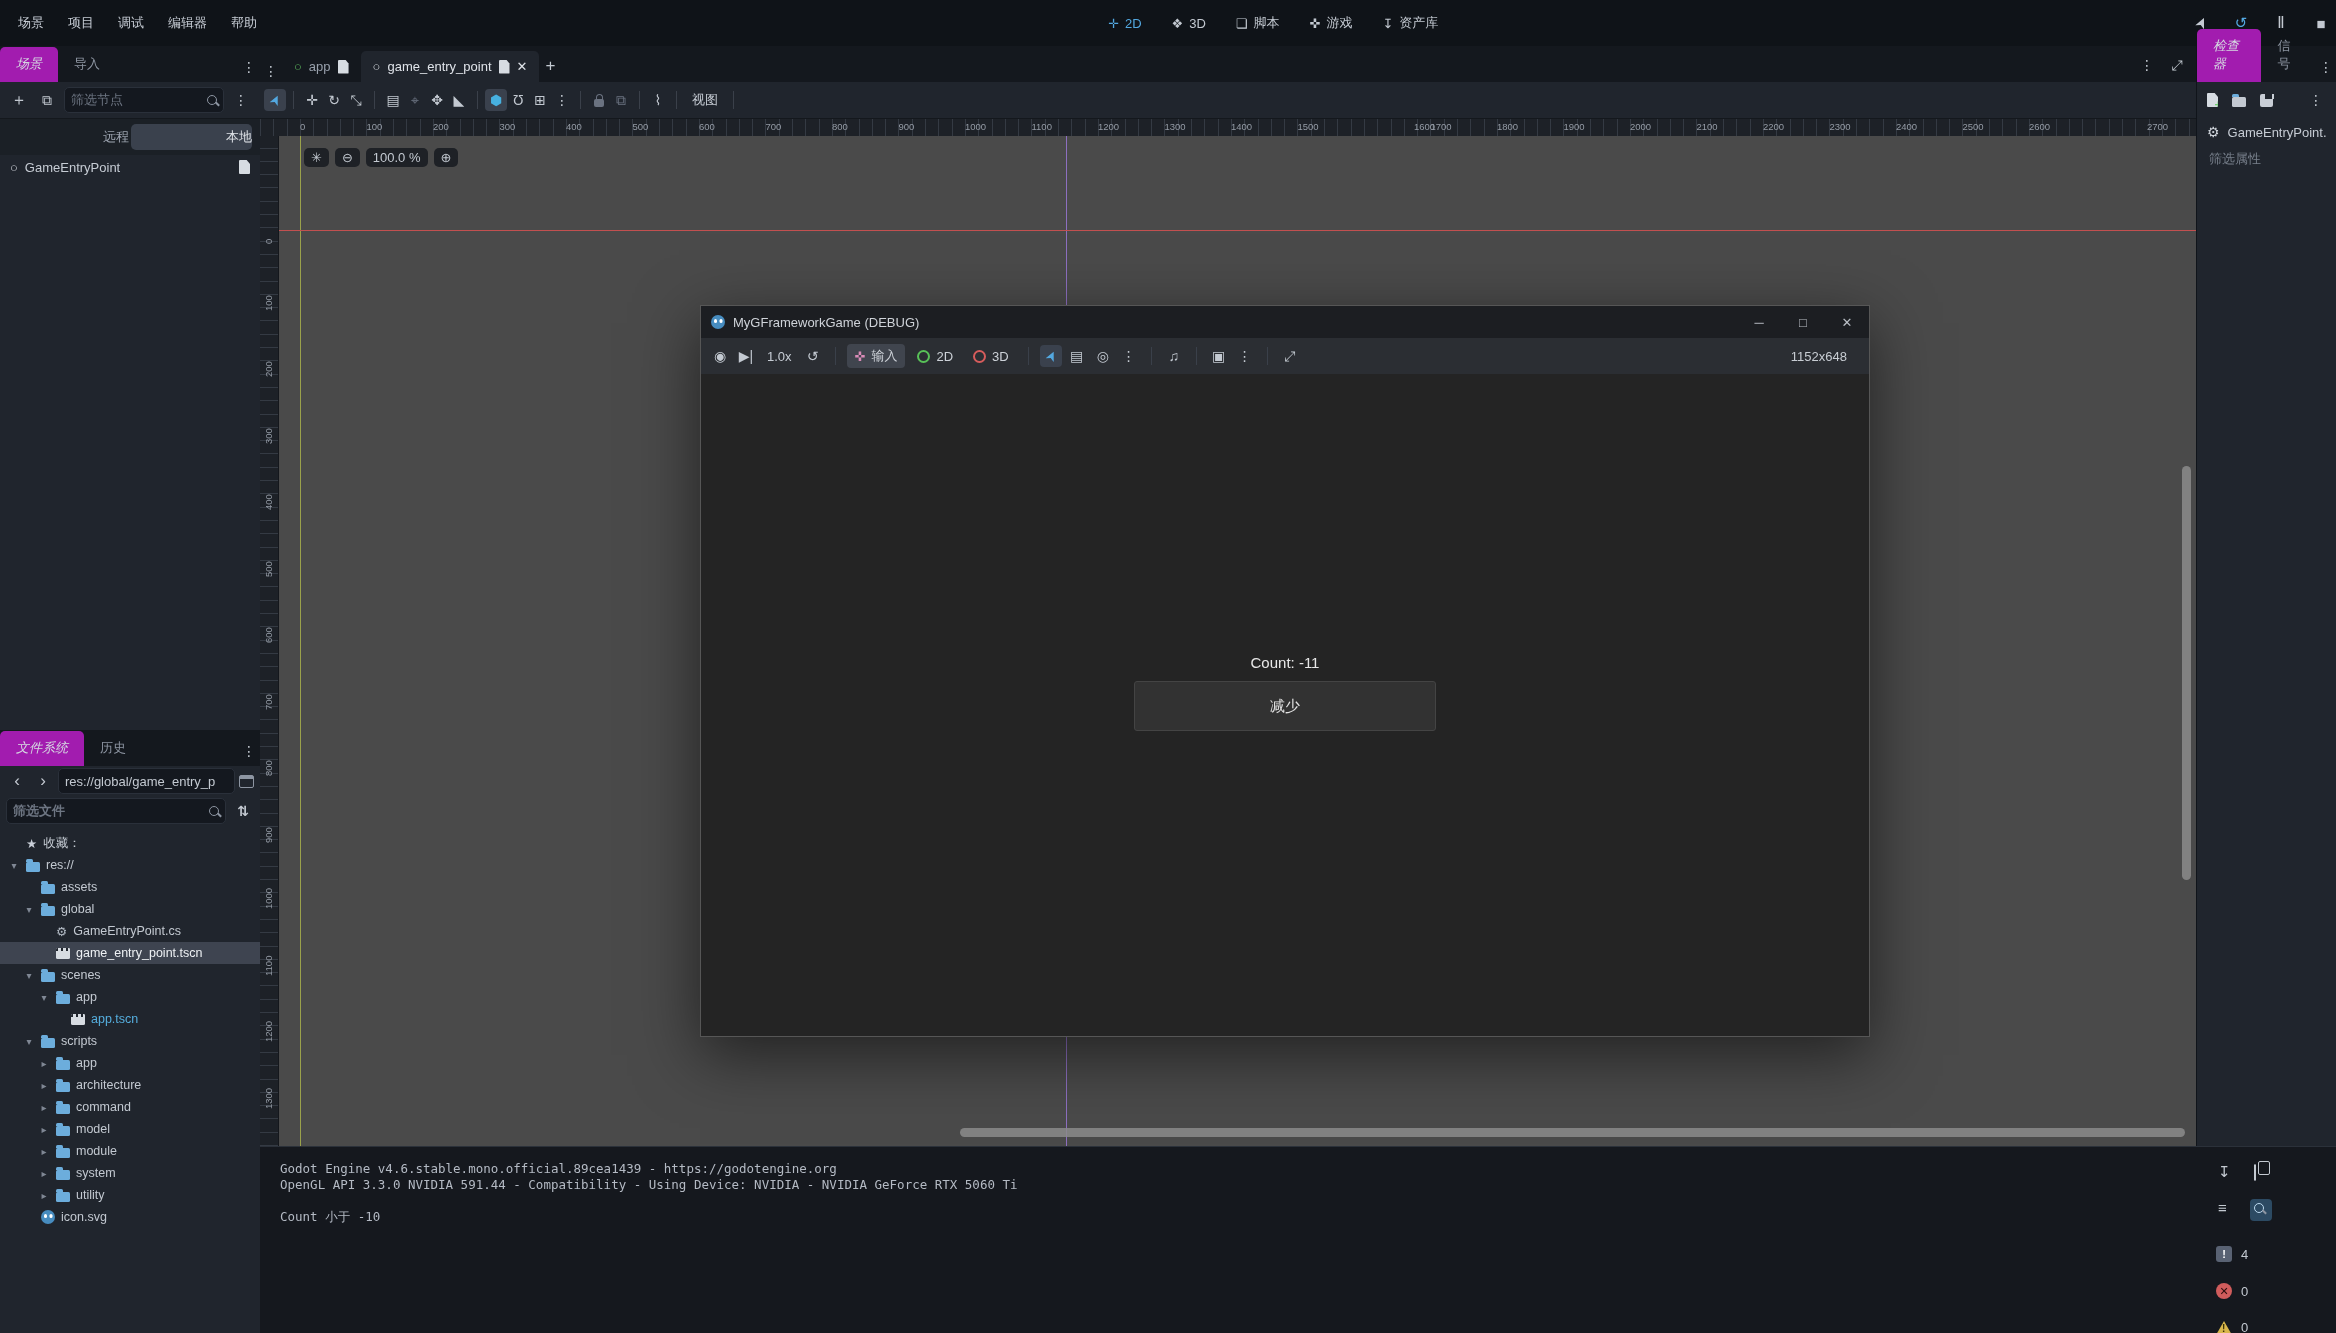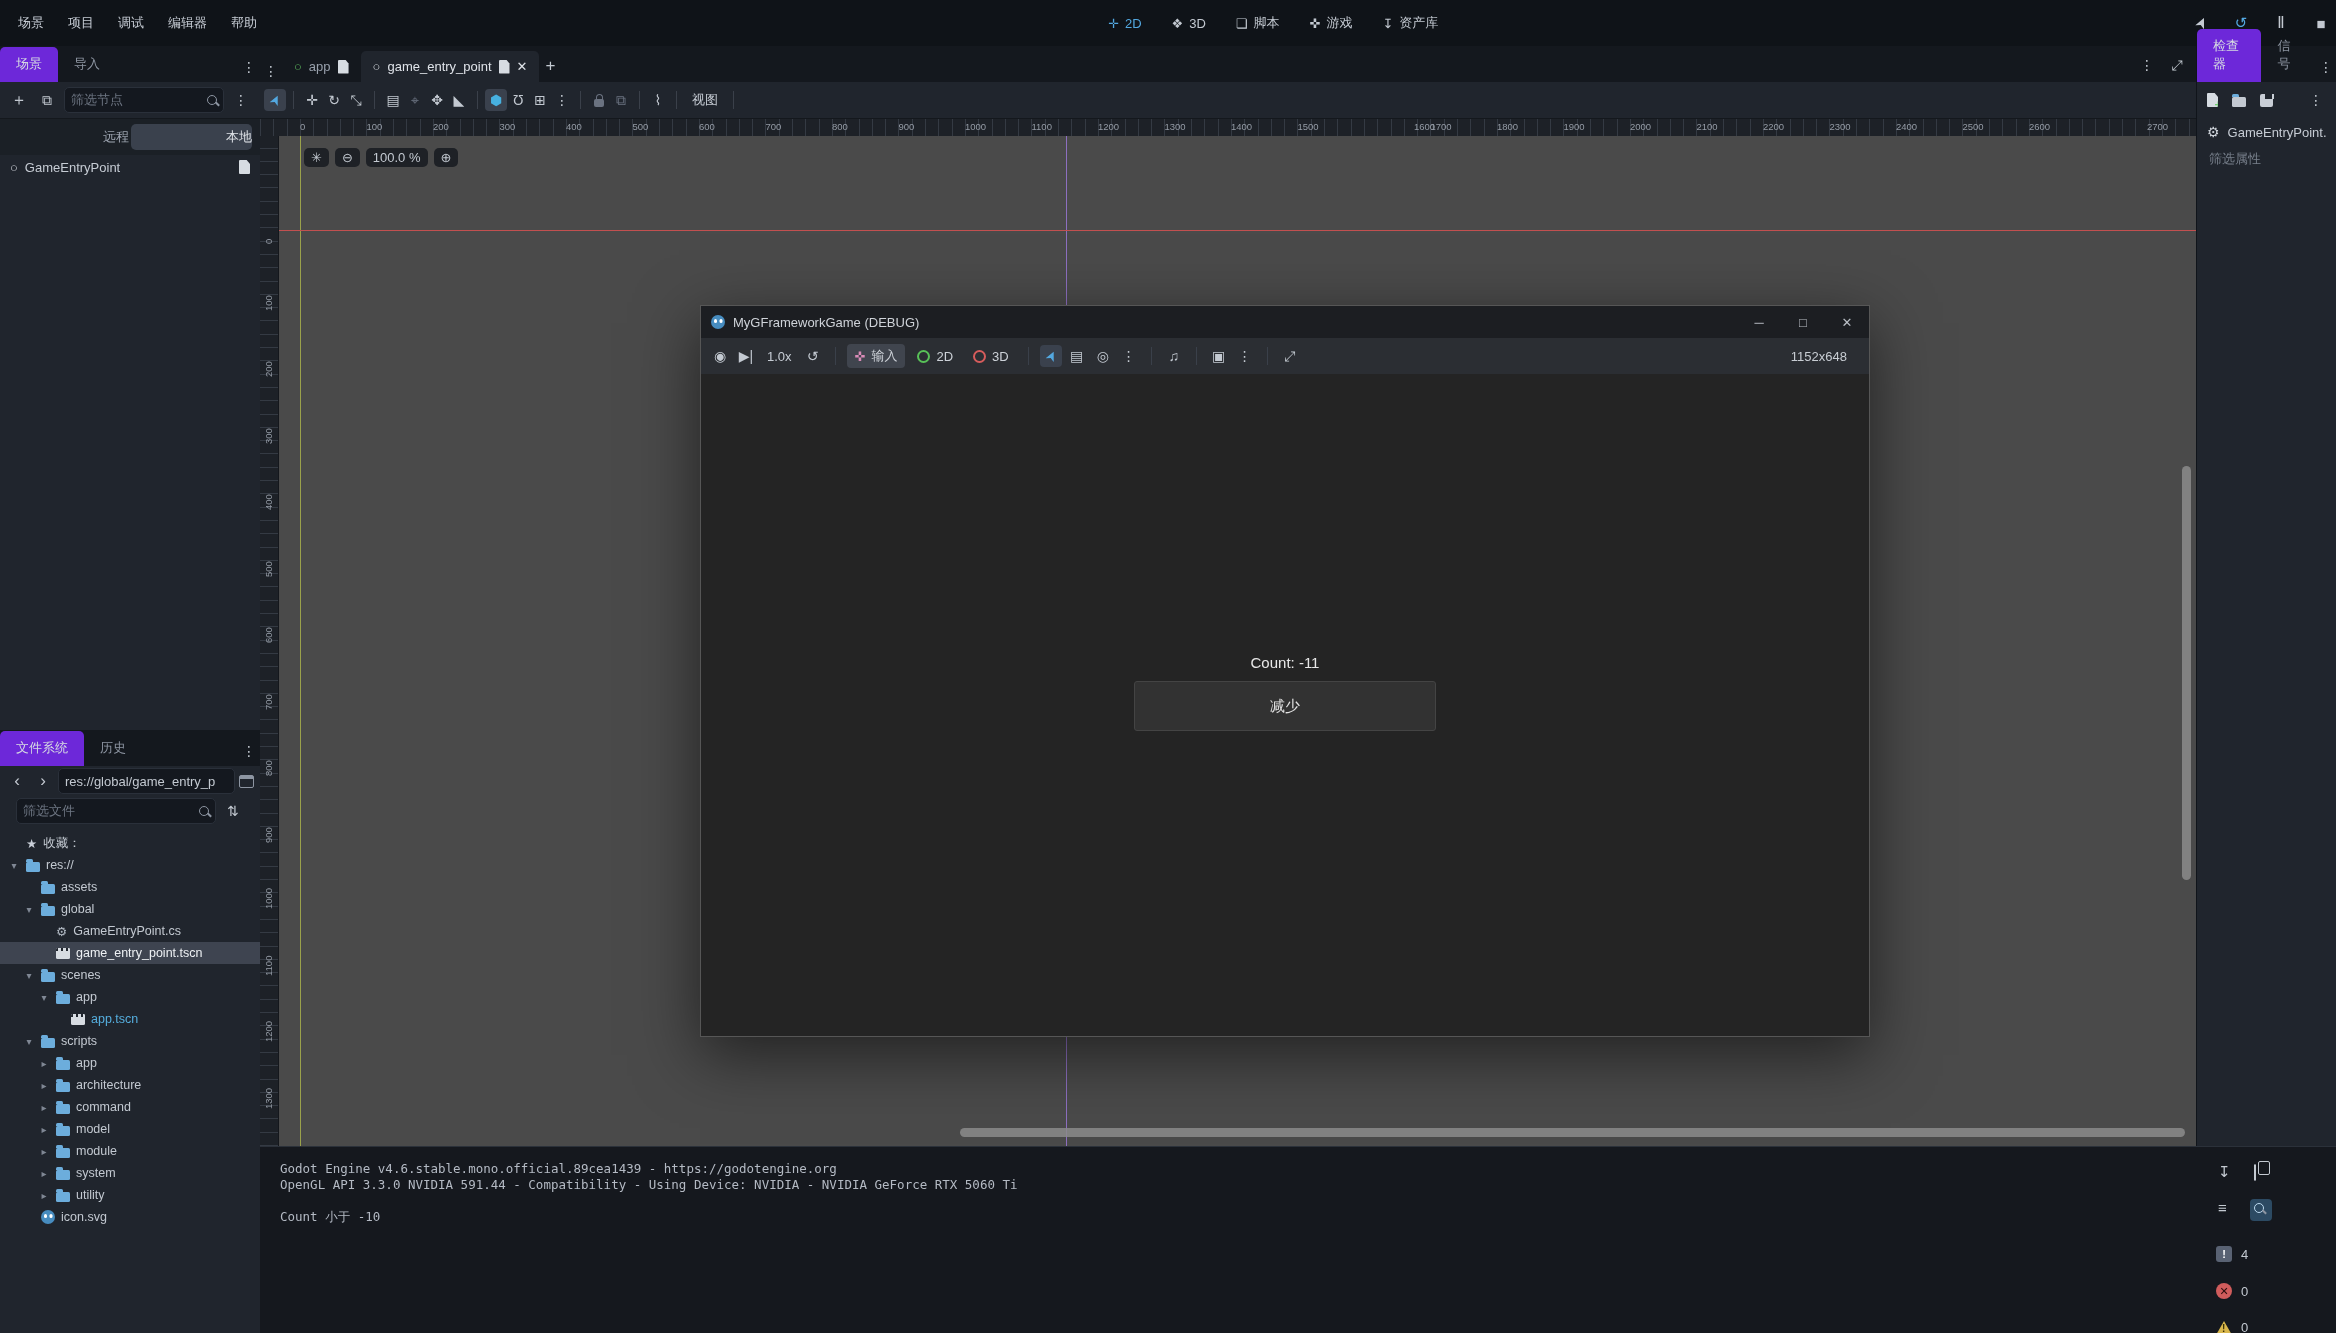--- a/index.html
+++ b/index.html
@@ -22,21 +22,21 @@
   .menus span{padding:4px 10px;border-radius:4px;cursor:default;}
   .workspaces{position:absolute;left:1100px;top:0;height:46px;display:flex;gap:14px;align-items:center;}
   .ws{display:flex;gap:6px;align-items:center;padding:4px 8px;border-radius:4px;color:#c3c9d1;}
   .ws .wicon{font-size:13px;}
   .ws.active{color:#53a8e0;}
   .runbar{position:absolute;right:0;top:0;height:46px;display:flex;gap:18px;align-items:center;padding-right:4px;overflow:hidden;}
   .runbar .icon{font-size:15px;}
   
   .tabstrip{background:#14181e;display:flex;align-items:flex-end;height:36px;}
   .dtab{padding:8px 16px 9px 16px;color:#8d95a2;display:flex;gap:7px;align-items:center;}
-  .dtab.active{background:#6d28d9;color:#d5dae1;border-radius:5px 5px 0 0;}
+  .dtab.active{background:#a21caf;color:#d5dae1;border-radius:5px 5px 0 0;font-style:italic;}
   .toolrow{height:36px;background:#20252d;border-bottom:1px solid #14181d;display:flex;align-items:center;}
   .searchbox{background:#14181f;border:1px solid #2a303a;border-radius:5px;height:24px;display:flex;align-items:center;
     color:#6d7582;padding:0 6px;gap:6px;}
   
   .css-folder{width:14px;height:10px;background:#6caddc;border-radius:1.5px;position:relative;flex:0 0 14px;margin-top:3px;}
   .css-folder::before{content:'';position:absolute;top:-3px;left:0;width:7px;height:3px;background:#6caddc;border-radius:1.5px 1.5px 0 0;}
   .css-clapper{width:14px;height:11px;background:#d7dce2;border-radius:1.5px;position:relative;flex:0 0 14px;}
   .css-clapper::before{content:'';position:absolute;top:0;left:0;right:0;height:3.5px;
     background:repeating-linear-gradient(90deg,#20252d 0 2px,#d7dce2 2px 5px);border-radius:1.5px 1.5px 0 0;}
   .css-godot{width:14px;height:14px;border-radius:50%;background:#478cbf;position:relative;flex:0 0 14px;}
@@ -204,21 +204,21 @@
         <span class="icon" style="margin-left:auto;margin-bottom:4px;">⋮</span>
       </div>
       <div class="flex" style="height:30px;padding:0 6px;gap:4px;">
         <span class="icon" style="font-size:17px;">‹</span>
         <span class="icon" style="font-size:17px;">›</span>
         <div class="searchbox" style="flex:1;color:#c3c9d1;overflow:hidden;white-space:nowrap;">
           <span>res://global/game_entry_p</span>
         </div>
         <span class="css-winbox"></span>
       </div>
-      <div class="flex" style="height:30px;padding:0 16px;gap:6px;">
+      <div class="flex" style="height:30px;padding:0 6px;gap:6px;font-weight:bold;">
         <div class="searchbox" style="flex:1;">
           <span style="flex:1;">筛选文件</span>
           <span class="css-loupe"></span>
         </div>
         <span class="icon">⇅</span>
       </div>
       <div id="fs-tree" style="padding-top:6px;">
           <div class="fs-row" style="padding-left: 8px;">
             <span class="arrow"></span>
             <span style="color: rgb(201, 207, 216);">★</span>

